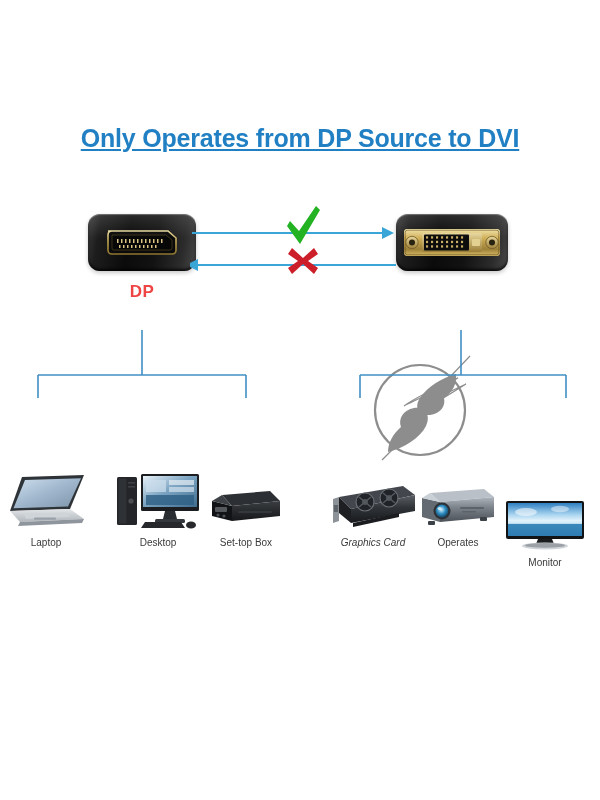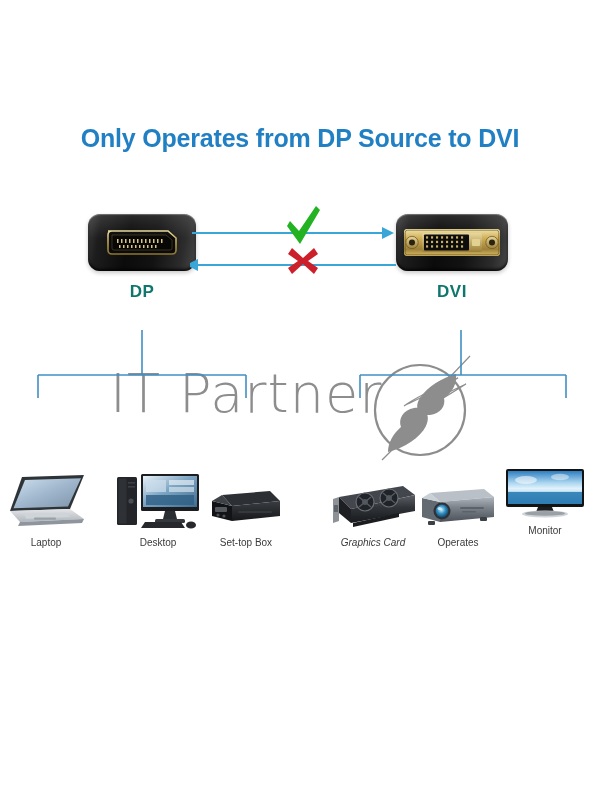--- a/index.html
+++ b/index.html
@@ -20,20 +20,21 @@
   #diagram-title {
     position: absolute;
     left: 0;
     top: 124px;
     width: 600px;
     text-align: center;
     font-size: 25px;
     font-weight: bold;
     color: #2180c4;
     letter-spacing: -0.2px;
+    text-decoration: underline;
   }
 
   
   #watermark {
     position: absolute;
     left: 110px;
     top: 360px;
     width: 380px;
     height: 90px;
     pointer-events: none;
@@ -83,21 +84,21 @@
     height: 42%;
     background: linear-gradient(180deg, rgba(255,255,255,0.13), rgba(255,255,255,0));
     pointer-events: none;
   }
   .conn-label {
     position: absolute;
     width: 100%;
     text-align: center;
     font-size: 17px;
     font-weight: bold;
-    color: #0f766e;
+    color: #ef4444;
     letter-spacing: 0.5px;
   }
 
   
   #dp-connector { left: 88px; top: 214px; }
   #dp-connector .conn-body { width: 108px; height: 57px; }
   #dp-port {
     position: absolute;
     left: 17px;
     top: 15px;
@@ -148,30 +149,29 @@
     font-size: 10px;
     color: #3a3a3a;
     font-family: "Liberation Sans", sans-serif;
     white-space: nowrap;
   }
   #device-laptop      { left: 0px;   top: 465px; width: 92px; }
   #device-desktop     { left: 112px; top: 465px; width: 92px; }
   #device-settop      { left: 200px; top: 465px; width: 92px; }
   #device-gpu         { left: 327px; top: 465px; width: 92px; font-style: italic; }
   #device-projector   { left: 412px; top: 465px; width: 92px; }
-  #device-monitor     { left: 499px; top: 453px; width: 92px; }
+  #device-monitor     { left: 499px; top: 485px; width: 92px; }
   .device-art-box { height: 66px; display: flex; align-items: flex-end; justify-content: center; }
 </style>
 </head>
 <body>
 
 <div id="diagram-title">Only Operates from DP Source to DVI</div>
 
 <div id="watermark">
-  <div class="wm-text">IT Partner</div>
   <div class="wm-logo">
     <svg width="120" height="120" viewBox="0 0 120 120">
       <circle cx="62" cy="62" r="45" fill="none" stroke="#8d8d8d" stroke-width="2.2"></circle>
       <path d="M100 30 C78 40, 60 48, 46 58 C58 52, 76 44, 100 30 Z" fill="none" stroke="#8d8d8d" stroke-width="1.1"></path>
       <path d="M112 8 L70 52" stroke="#8d8d8d" stroke-width="1.2" fill="none"></path>
       <path d="M24 112 L66 70" stroke="#8d8d8d" stroke-width="1.2" fill="none"></path>
       <path d="M108 36 C86 46, 62 58, 44 74 C62 64, 86 50, 108 36 Z" fill="none" stroke="#8d8d8d" stroke-width="1.1"></path>
       <path d="M98 26 C84 30, 70 38, 62 50 C56 59, 60 68, 72 67 C82 66, 88 58, 86 50 C95 44, 99 35, 98 26 Z" fill="#8d8d8d"></path>
       <path d="M30 104 C46 100, 62 90, 68 78 C73 68, 68 58, 56 60 C45 62, 40 71, 43 79 C35 86, 30 95, 30 104 Z" fill="#8d8d8d"></path>
     </svg>
@@ -264,21 +264,20 @@
         <rect x="33" y="19.3" width="2.1" height="2.3"></rect>
           <rect x="38" y="19.3" width="2.1" height="2.3"></rect>
         <rect x="43" y="19.3" width="2.1" height="2.3"></rect>
           <rect x="48" y="19.3" width="2.1" height="2.3"></rect>
         <rect x="53" y="19.3" width="2.1" height="2.3"></rect>
           <rect x="58" y="19.3" width="2.1" height="2.3"></rect>
       </g>
       <rect x="69" y="13" width="8" height="7" rx="1" fill="#e3d191"></rect>
     </svg>
   </div>
-  <div class="conn-label" style="top:68px;">DVI</div>
 </div>
 
 <svg id="flow-arrows" width="210" height="100" viewBox="0 0 210 100">
 
   <g>
     <line x1="2" y1="35" x2="192" y2="35" stroke="#3aa6d8" stroke-width="2"></line>
     <polygon points="192,29 204,35 192,41" fill="#3aa6d8"></polygon>
   </g>
 
   <g>

